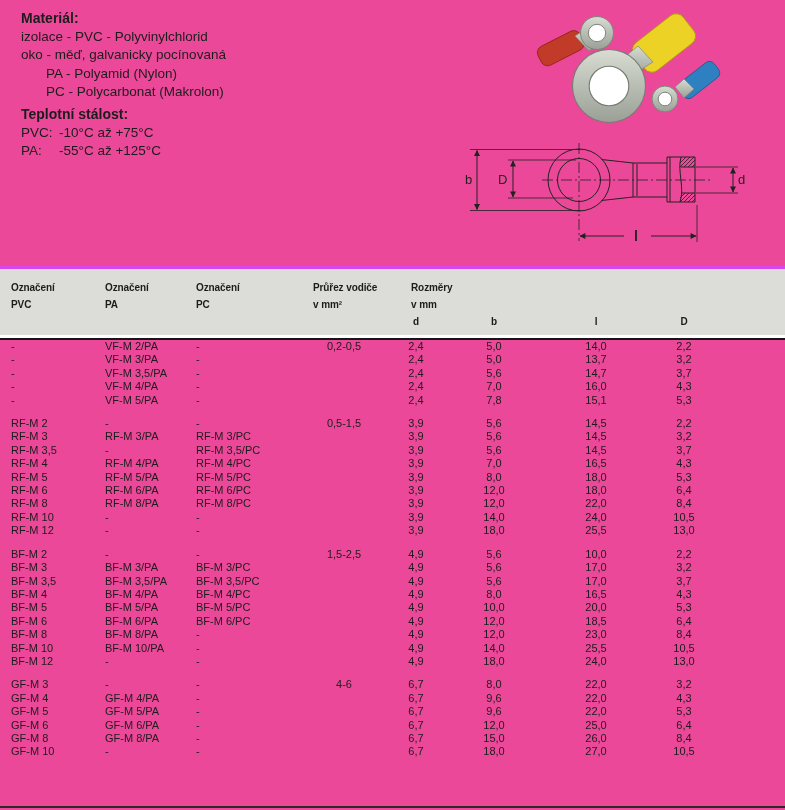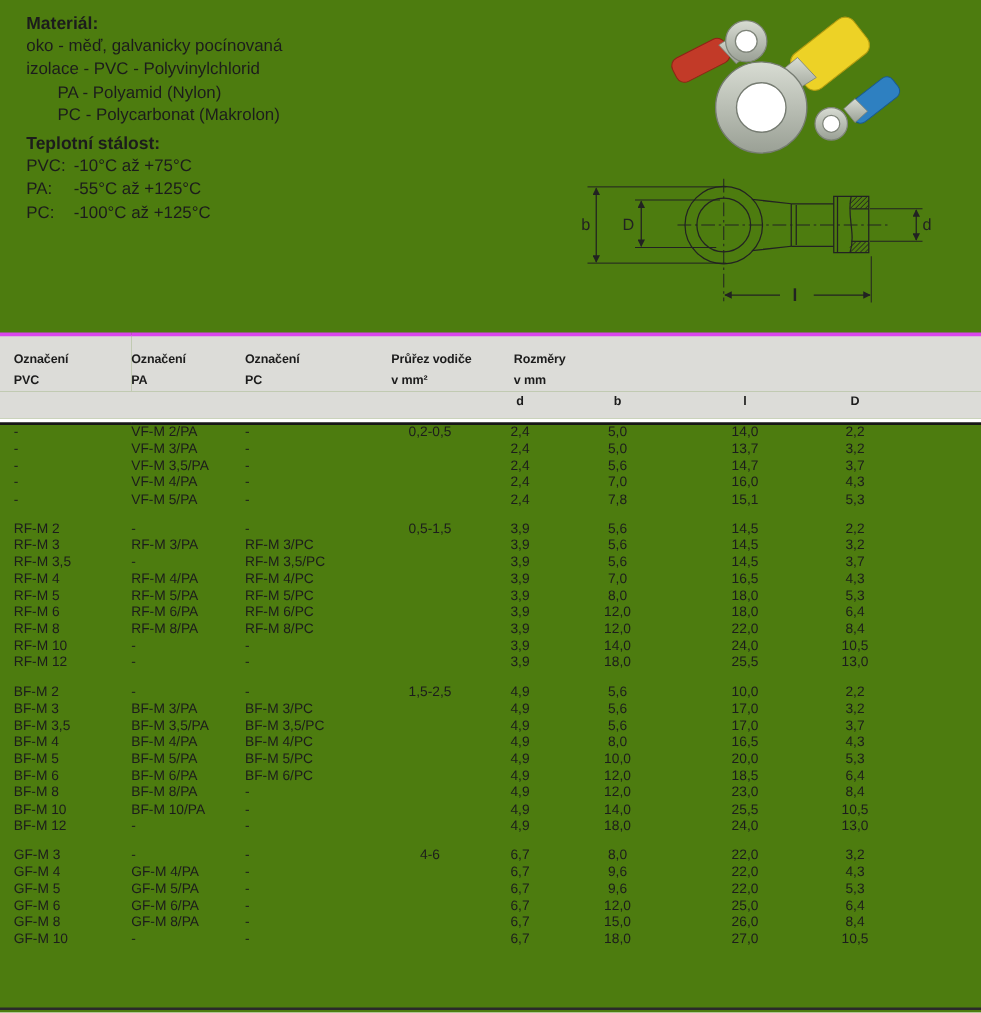--- a/index.html
+++ b/index.html
@@ -1,16 +1,16 @@
 <!DOCTYPE html>
 <html><head>
 <meta charset="utf-8">
 <style>
   html,body{margin:0;padding:0;background:#fff;}
-  .page{position:relative;width:785px;height:810px;background:#4d7c0f;overflow:hidden;
+  .page{position:relative;width:785px;height:810px;background:#ec4899;overflow:hidden;
         font-family:"Liberation Sans",sans-serif;color:#1c1c1c;}
   
   .info{position:absolute;left:21px;top:9px;font-size:13.5px;line-height:18.5px;}
   .block-title{font-weight:bold;font-size:14px;}
   .indent{margin-left:25px;}
   .temp{position:absolute;left:21px;top:105px;font-size:13.5px;line-height:18.5px;}
   .trow .tlabel{display:inline-block;width:38px;}
   
   .photo{position:absolute;left:480px;top:0;}
   .diagram{position:absolute;left:460px;top:130px;}
@@ -33,36 +33,33 @@
   tr.group-start td{padding-top:10px;margin-left:20px;}
   .bottom-line{position:absolute;left:0;top:806px;width:785px;height:2px;background:#2a2a2a;}
 </style>
 </head>
 <body>
 
 <div class="page">
 
   <section class="info">
     <div class="block-title">Materiál:</div>
+    <div>izolace - PVC - Polyvinylchlorid</div>
     <div>oko - měď, galvanicky pocínovaná</div>
-    <div>izolace - PVC - Polyvinylchlorid</div>
     <div class="indent">PA - Polyamid (Nylon)</div>
     <div class="indent">PC - Polycarbonat (Makrolon)</div>
   </section>
 
   <section class="temp">
     <div class="block-title">Teplotní stálost:</div>
     <div class="trow">
       <span class="tlabel">PVC:</span><span>-10°C až +75°C</span>
     </div>
     <div class="trow">
       <span class="tlabel">PA:</span><span>-55°C až +125°C</span>
-    </div>
-    <div class="trow">
-      <span class="tlabel">PC:</span><span>-100°C až +125°C</span>
     </div>
   </section>
 
   <svg class="photo" width="305" height="130" viewBox="0 0 305 130">
     <defs>
       <linearGradient id="met" x1="0" y1="0" x2="0" y2="1">
         <stop offset="0" stop-color="#d8dcd3"></stop>
           <stop offset="1" stop-color="#9aa095"></stop>
       </linearGradient>
     </defs>

